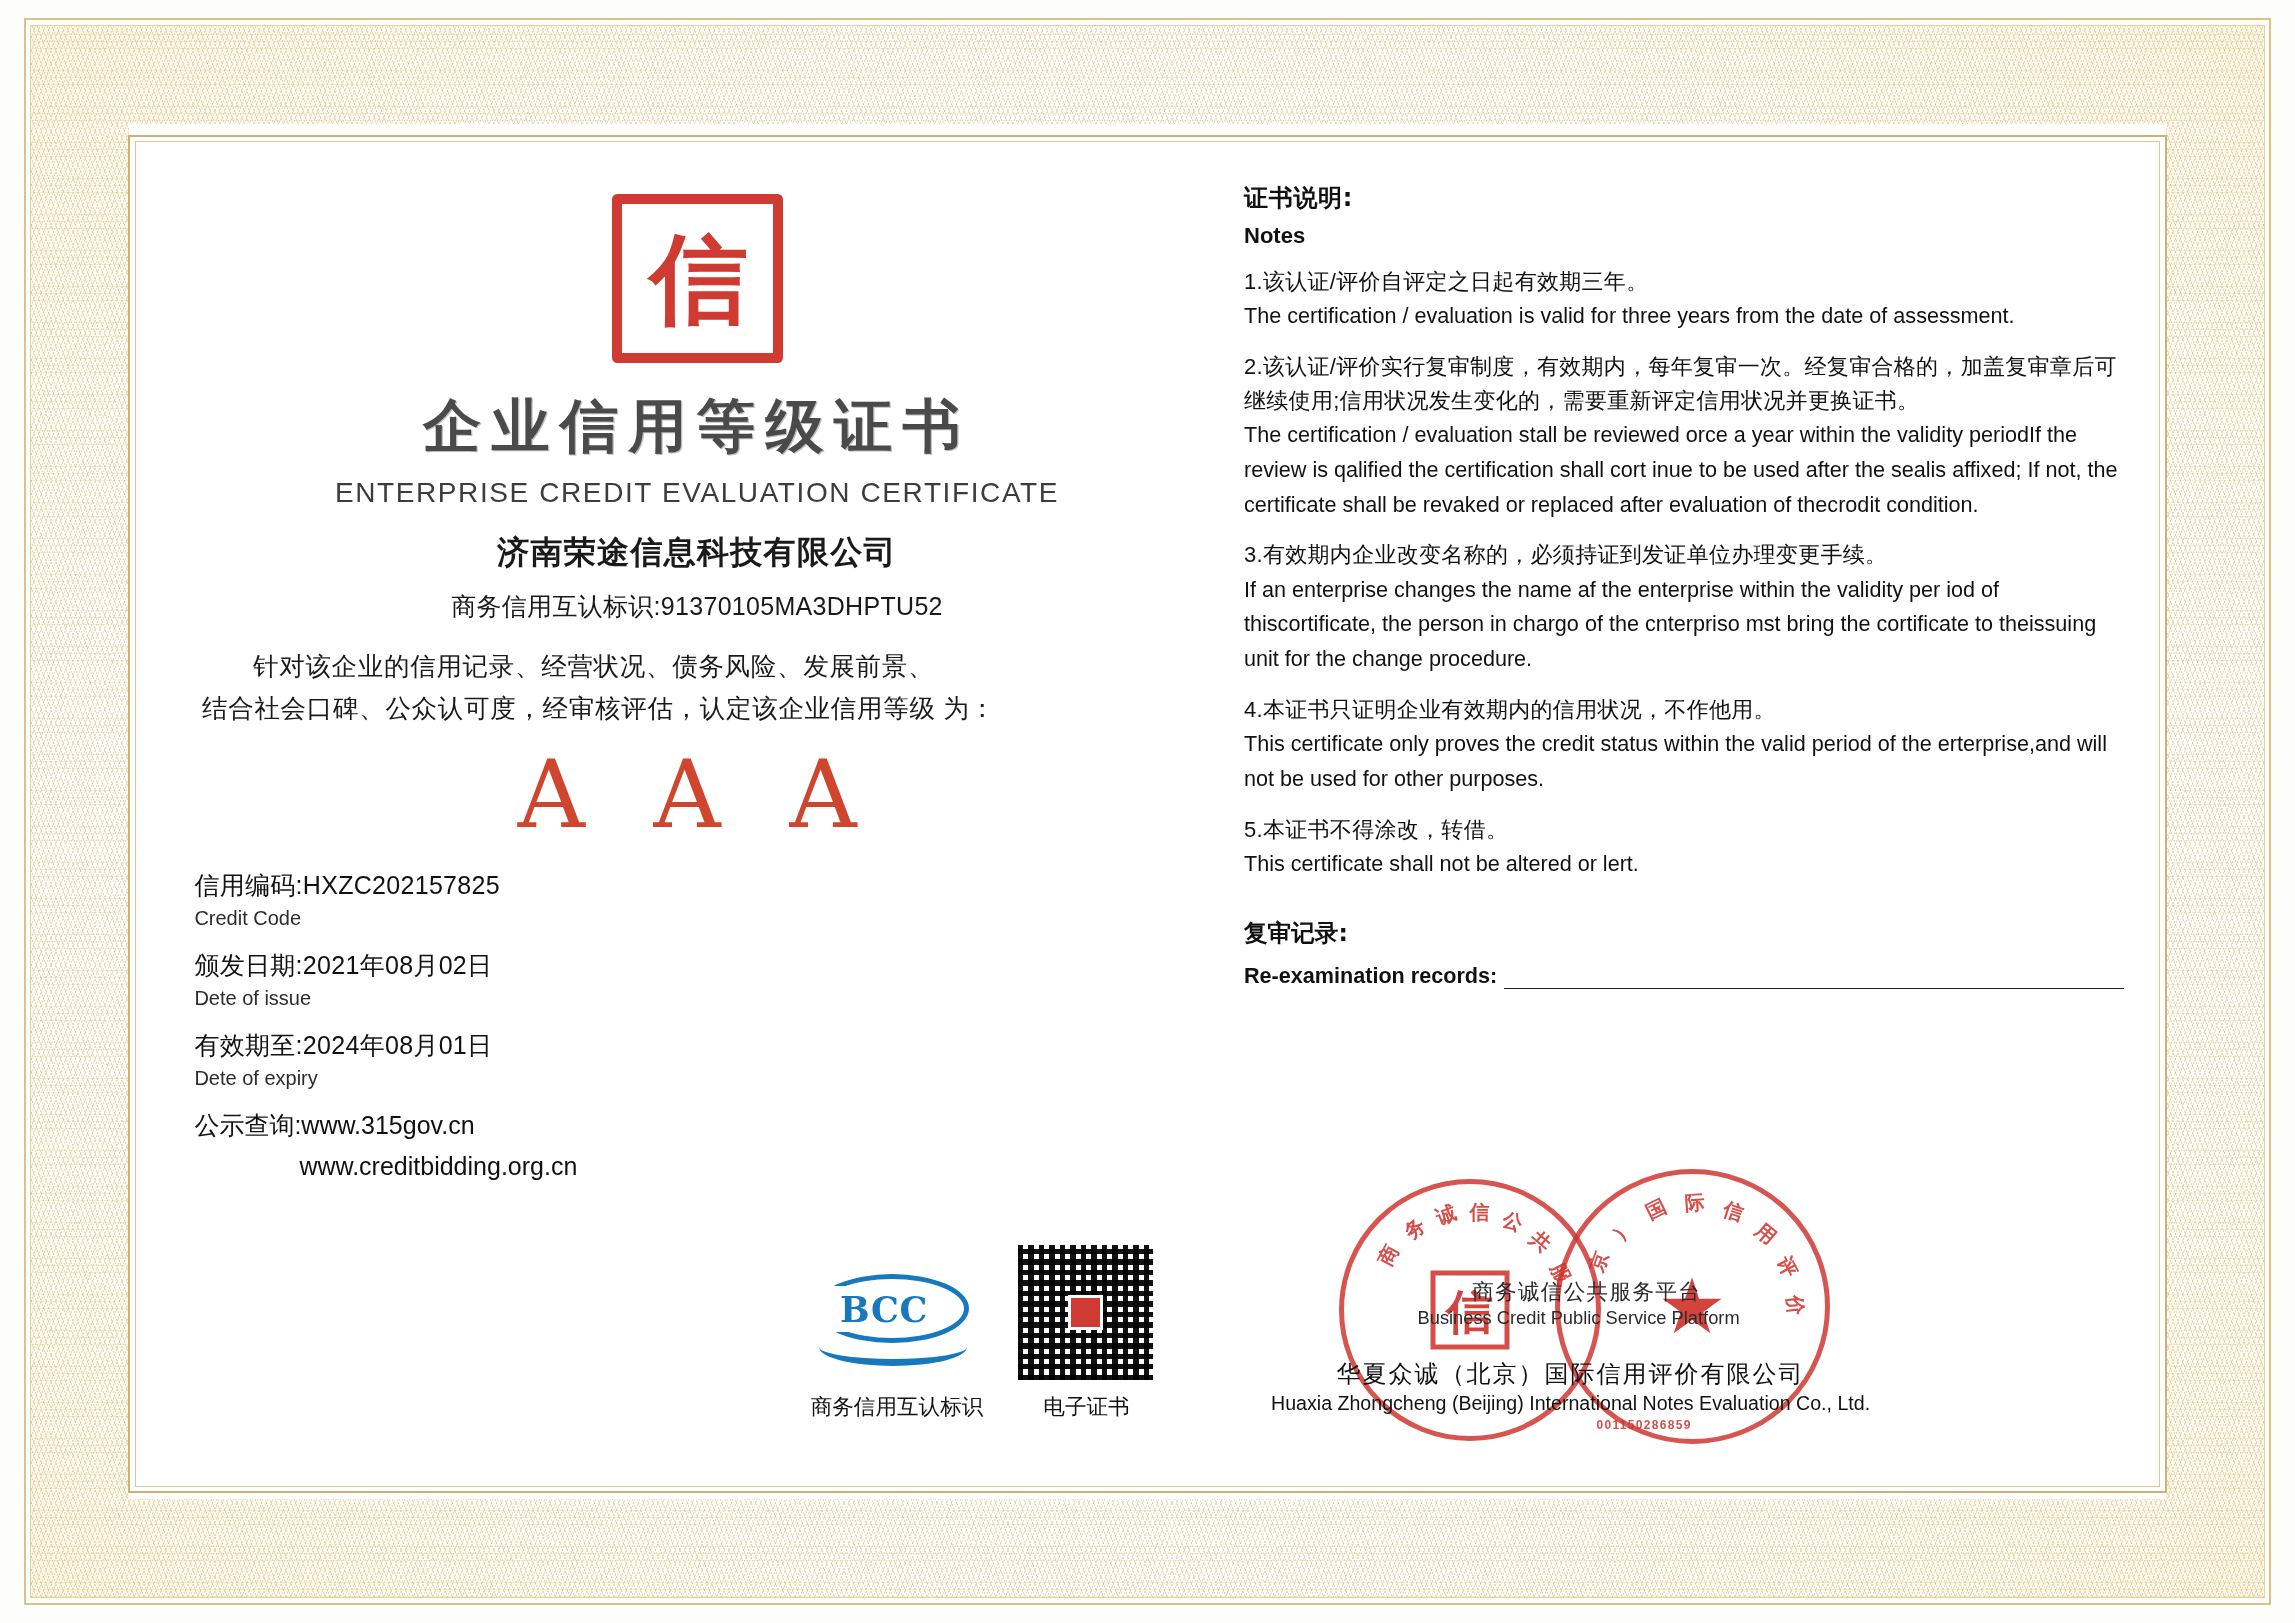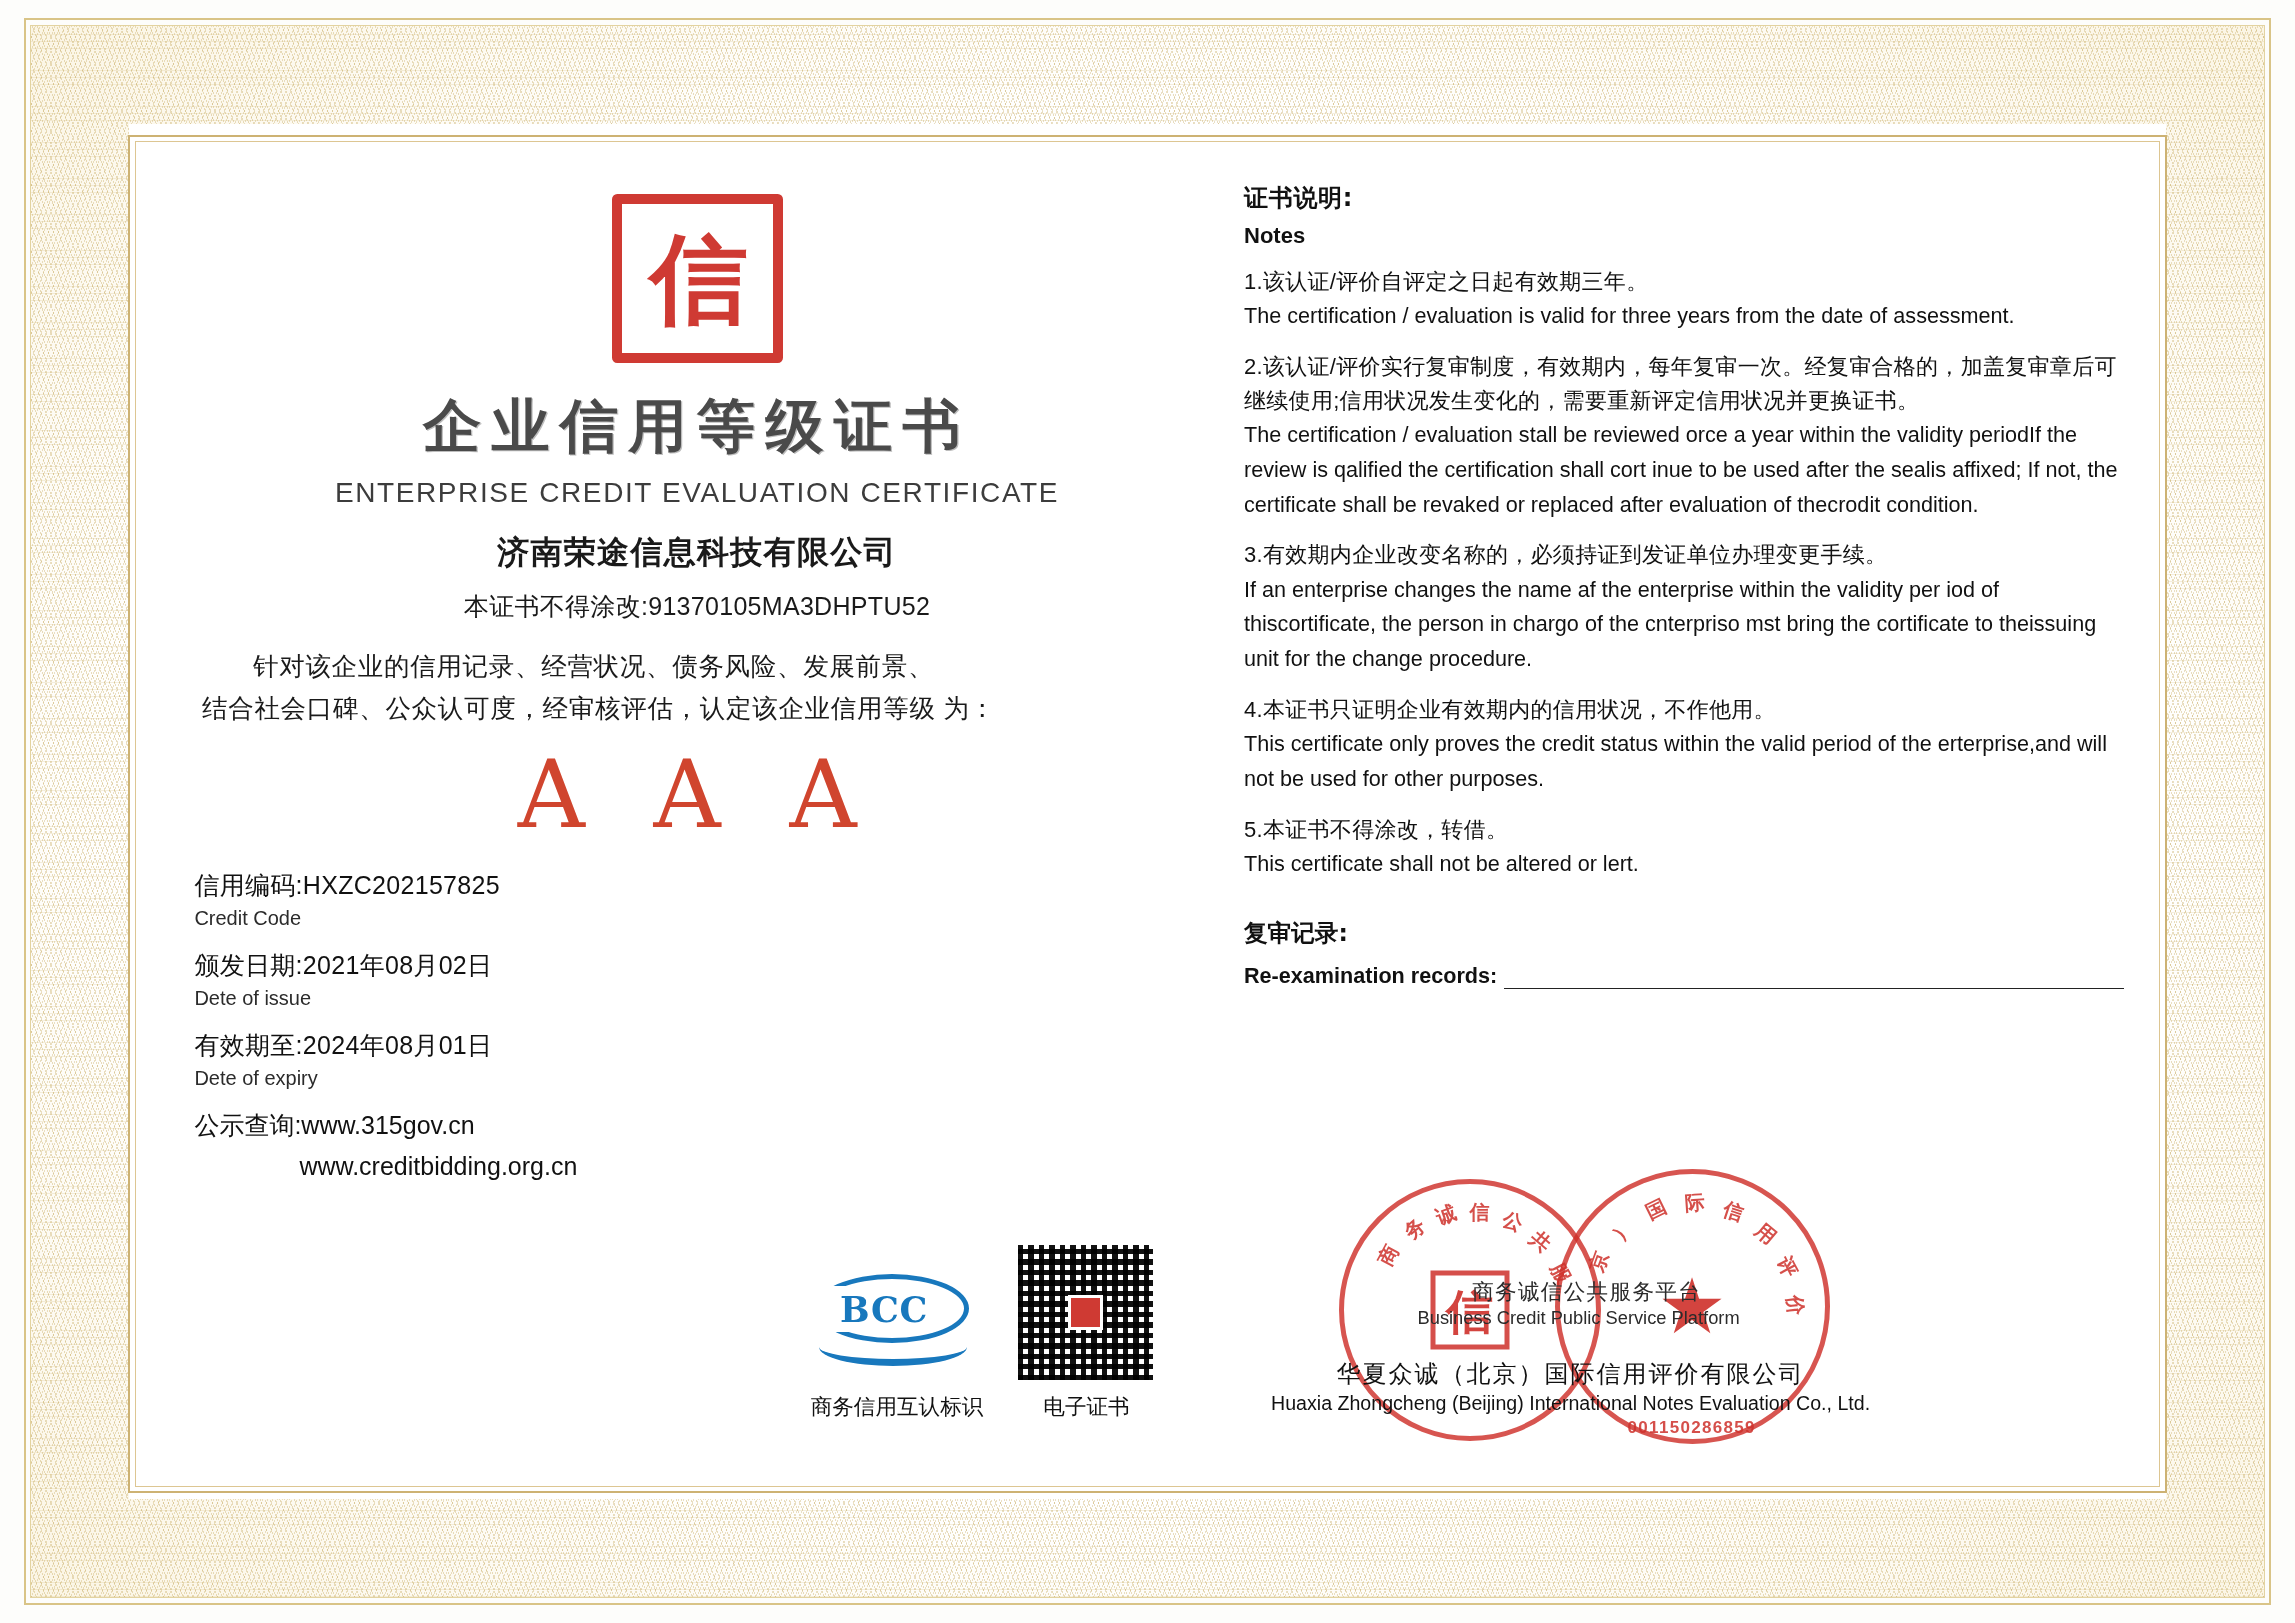--- a/index.html
+++ b/index.html
@@ -400,24 +400,24 @@
     color: rgba(206,48,42,0.9);
     font-family: "DejaVu Serif", serif;
     font-weight: bold;
     font-size: 47px;
     line-height: 71px;
     text-align: center;
     box-sizing: border-box;
   }
   .stamp-number {
     position: absolute;
-    left: 394px;
+    left: 363px;
     top: 256px;
     color: rgba(206,48,42,0.85);
-    font-size: 17px;
+    font-size: 12px;
     letter-spacing: 1.3px;
     font-weight: bold;
   }
   .platform-cn {
     position: absolute;
     left: 124px; top: 115px;
     width: 458px;
     text-align: center;
     font-size: 21.6px;
     color: #2b2b2b;
@@ -468,21 +468,21 @@
 
       <div class="seal-logo">
         <div class="seal-box"></div>
         <div class="seal-glyph">信</div>
       </div>
 
       <div class="title-cn">企业信用等级证书</div>
       <div class="title-en">ENTERPRISE CREDIT EVALUATION CERTIFICATE</div>
 
       <div class="company-name">济南荣途信息科技有限公司</div>
-      <div class="company-code">本证书不得涂改:91370105MA3DHPTU52</div>
+      <div class="company-code">商务信用互认标识:91370105MA3DHPTU52</div>
 
       <div class="statement">
         <span class="indent">针对该企业的信用记录、经营状况、债务风险、发展前景、</span>
         <span>结合社会口碑、公众认可度，经审核评估，认定该企业信用等级</span>
         <span>为：</span>
       </div>
 
       <div class="grade">A A A</div>
 
       <div class="fields">

